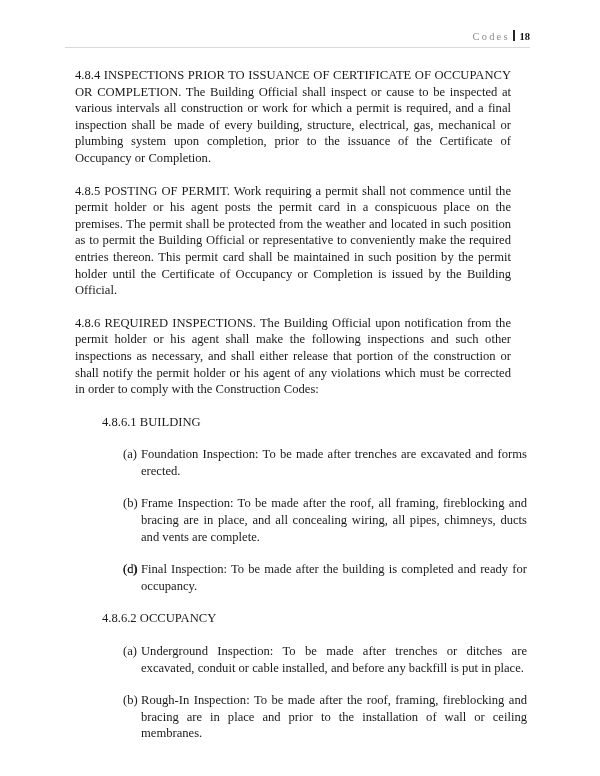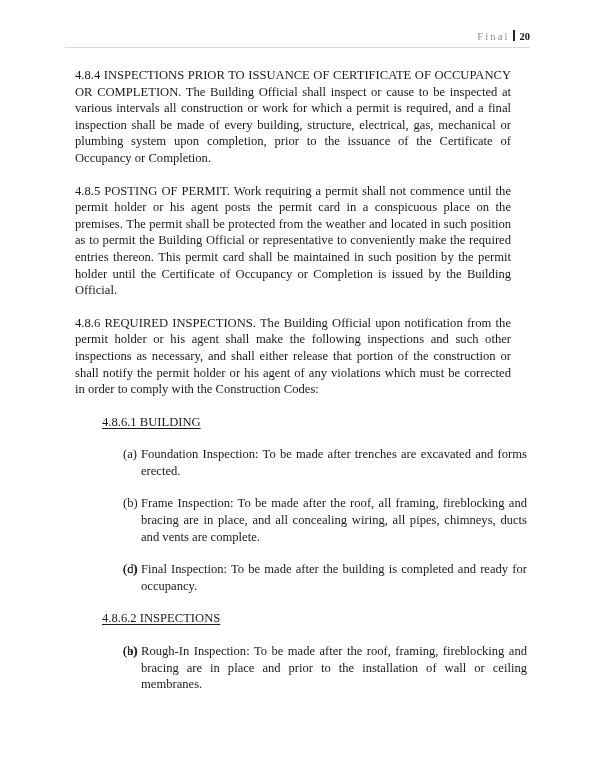--- a/index.html
+++ b/index.html
@@ -49,21 +49,20 @@
       width: 452px;
       font-size: 12.6px;
       line-height: 16.6px;
     }
     .para {
       margin: 0 16px 16px 0;
       text-align: justify;
     }
     .subhead {
       margin: 0 0 16px 27px;
-      text-decoration: underline;
       text-underline-offset: 2px;
     }
     .list {
       margin: 0 0 0 48px;
       padding: 0;
       list-style: none;
     }
     .list-item {
       position: relative;
       padding-left: 18px;
@@ -73,23 +72,23 @@
     .list-item .label {
       position: absolute;
       left: 0;
       top: 0;
     }
   </style>
 </head>
 <body>
 
 <div class="page-header">
-  <span class="page-word">Final</span>
+  <span class="page-word">Codes</span>
   <span class="sep"></span>
-  <span class="page-num">20</span>
+  <span class="page-num">18</span>
 </div>
 
 <div class="content">
   <p class="para">4.8.4 INSPECTIONS PRIOR TO ISSUANCE OF CERTIFICATE OF OCCUPANCY OR COMPLETION. The Building Official shall inspect or cause to be inspected at various intervals all construction or work for which a permit is required, and a final inspection shall be made of every building, structure, electrical, gas, mechanical or plumbing system upon completion, prior to the issuance of the Certificate of Occupancy or Completion.</p>
   <p class="para">4.8.5 POSTING OF PERMIT. Work requiring a permit shall not commence until the permit holder or his agent posts the permit card in a conspicuous place on the premises. The permit shall be protected from the weather and located in such position as to permit the Building Official or representative to conveniently make the required entries thereon. This permit card shall be maintained in such position by the permit holder until the Certificate of Occupancy or Completion is issued by the Building Official.</p>
   <p class="para">4.8.6 REQUIRED INSPECTIONS. The Building Official upon notification from the permit holder or his agent shall make the following inspections and such other inspections as necessary, and shall either release that portion of the construction or shall notify the permit holder or his agent of any violations which must be corrected in order to comply with the Construction Codes:</p>
 
   <div class="subhead">4.8.6.1 BUILDING</div>
   <ul class="list">
     <li class="list-item">
@@ -102,24 +101,25 @@
     </li>
     <li class="list-item">
       <span class="label">(c)</span>
     </li>
     <li class="list-item">
       <span class="label">(d)</span>
       <span>Final Inspection: To be made after the building is completed and ready for occupancy.</span>
     </li>
   </ul>
 
-  <div class="subhead">4.8.6.2 INSPECTIONS</div>
+  <div class="subhead">4.8.6.2 OCCUPANCY</div>
   <ul class="list">
     <li class="list-item">
       <span class="label">(a)</span>
+      <span>Underground Inspection: To be made after trenches or ditches are excavated, conduit or cable installed, and before any backfill is put in place.</span>
     </li>
     <li class="list-item">
       <span class="label">(b)</span>
       <span>Rough-In Inspection: To be made after the roof, framing, fireblocking and bracing are in place and prior to the installation of wall or ceiling membranes.</span>
     </li>
 
   </ul>
 </div>
 
 </body></html>

